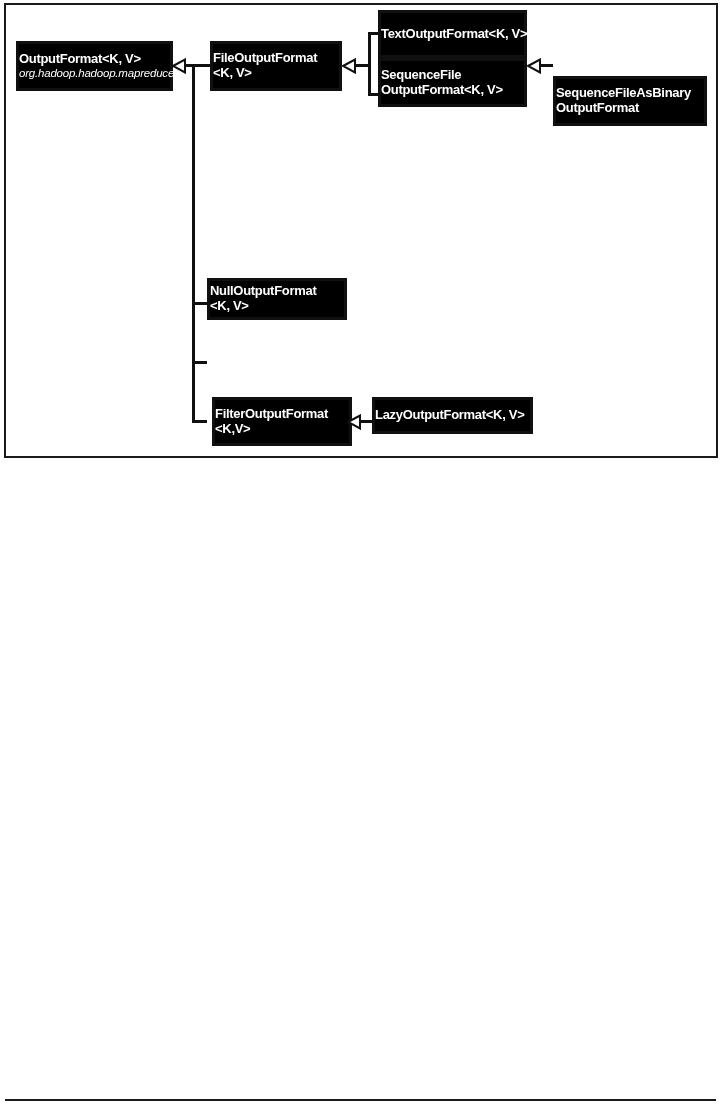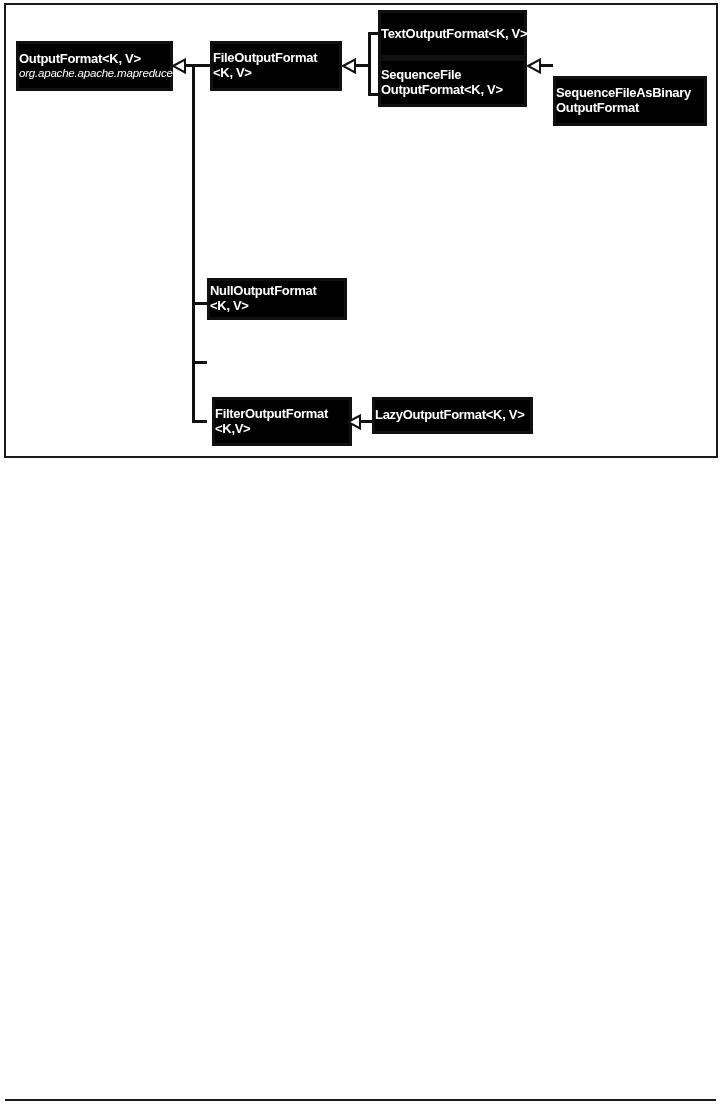--- a/index.html
+++ b/index.html
@@ -45,21 +45,21 @@
 </style>
 </head>
 <body>
 
 <div class="canvas">
 
   <div class="frame"></div>
 
   <div class="node" id="box-outputformat">
     <span>OutputFormat&lt;K, V&gt;</span>
-    <span class="pkg">org.apache.apache.mapreduce</span>
+    <span class="pkg">org.hadoop.hadoop.mapreduce</span>
   </div>
 
   <div class="node" id="box-fileoutputformat">
     <span>FileOutputFormat</span>
     <span>&lt;K, V&gt;</span>
   </div>
 
   <div class="node" id="box-textoutputformat">
     <span>TextOutputFormat&lt;K, V&gt;</span>
   </div>

